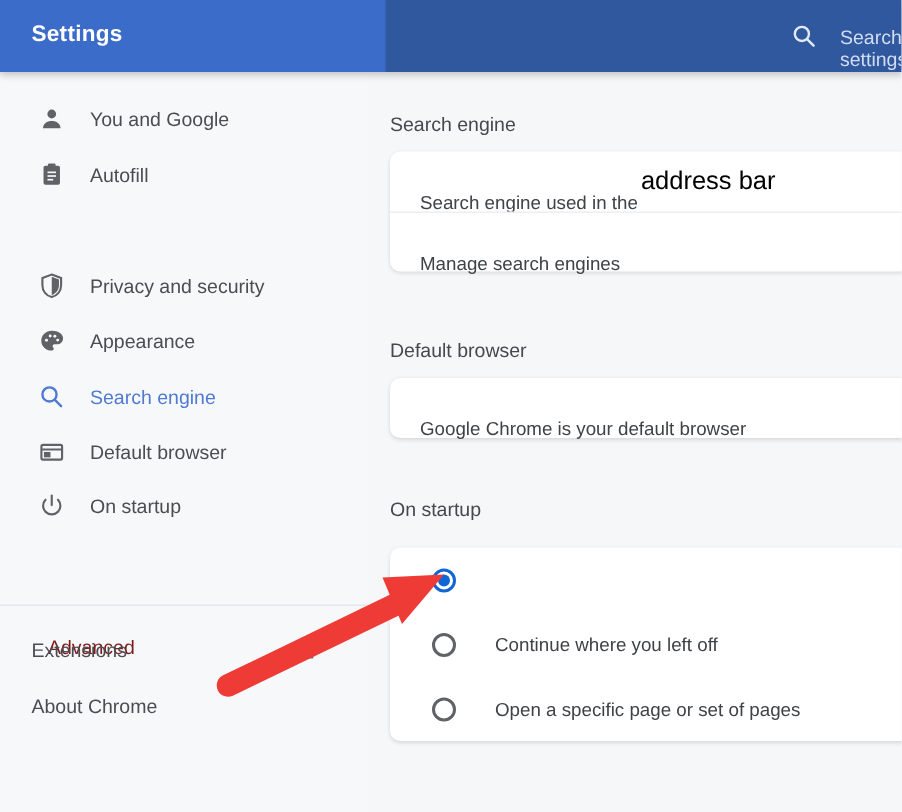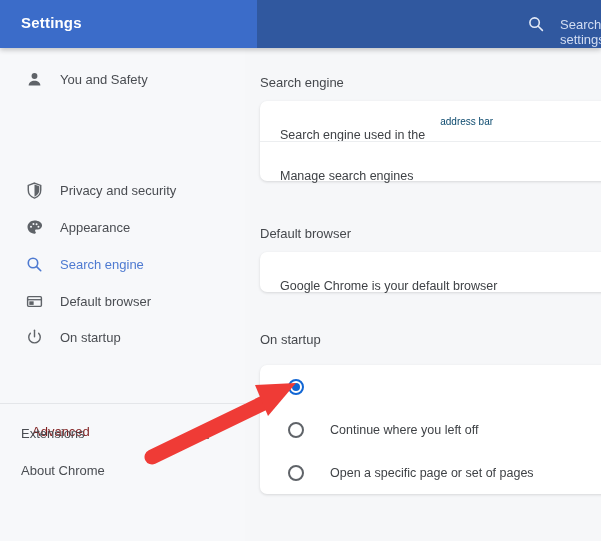--- a/index.html
+++ b/index.html
@@ -190,23 +190,23 @@
     padding-left: 20px;
   }
   .card-row + .card-row { border-top: 1px solid #eceef0; }
   .row-text {
     font-size: 12.5px;
     color: #3f4246;
     white-space: nowrap;
     margin-top: 28px;
   }
   .row-link {
-    font-size: 10px;
-    color: #0c4a6e;
-    margin-left: 15px;
+    font-size: 17px;
+    color: #000000;
+    margin-left: 2px;
   }
 
   
   .radio-row {
     position: relative;
     height: 43px;
     display: flex;
     align-items: center;
     box-sizing: border-box;
     padding-left: 28px;
@@ -269,23 +269,35 @@
 
   <div class="sidebar">
 
     <div class="nav-item" style="top:16px">
       <span class="nav-icon">
         <svg width="17" height="17" viewBox="0 0 18 18">
           <circle cx="9" cy="5.3" r="3.1" fill="#5f6368"></circle>
           <path d="M2.8 15.4c0-3.4 2.8-5.2 6.2-5.2s6.2 1.8 6.2 5.2z" fill="#5f6368"></path>
         </svg>
       </span>
-      <span class="nav-label">You and Safety</span>
-    </div>
-
+      <span class="nav-label">You and Google</span>
+    </div>
+
+    <div class="nav-item" style="top:53px">
+      <span class="nav-icon">
+        <svg width="17" height="17" viewBox="0 0 18 18">
+          <rect x="3.2" y="2.6" width="11.6" height="13.4" rx="1.3" fill="#5f6368"></rect>
+          <rect x="6.3" y="1" width="5.4" height="3" rx="1" fill="#5f6368"></rect>
+          <rect x="6" y="6.7" width="6" height="1.2" fill="#f7f8fa"></rect>
+          <rect x="6" y="9.3" width="6" height="1.2" fill="#f7f8fa"></rect>
+          <rect x="6" y="11.9" width="4" height="1.2" fill="#f7f8fa"></rect>
+        </svg>
+      </span>
+      <span class="nav-label">Autofill</span>
+    </div>
 
 
     <div class="nav-item" style="top:164px">
       <span class="nav-icon">
         <svg width="17" height="17" viewBox="0 0 18 18">
           <path d="M9 1.6c-4.1 0-7.4 3.1-7.4 7s3.3 7 7.4 7c.8 0 1.4-.6 1.4-1.3 0-.4-.1-.7-.4-.9-.2-.3-.4-.6-.4-.9 0-.7.6-1.3 1.4-1.3h1.6c2.4 0 4.4-1.9 4.4-4.2 0-3.1-3.3-5.4-8-5.4z" fill="#5f6368"></path>
           <circle cx="5.3" cy="8.3" r="1.05" fill="#f7f8fa"></circle>
           <circle cx="7.9" cy="5.3" r="1.05" fill="#f7f8fa"></circle>
           <circle cx="11.2" cy="5.5" r="1.05" fill="#f7f8fa"></circle>
           <circle cx="13.2" cy="8.2" r="1.05" fill="#f7f8fa"></circle>

